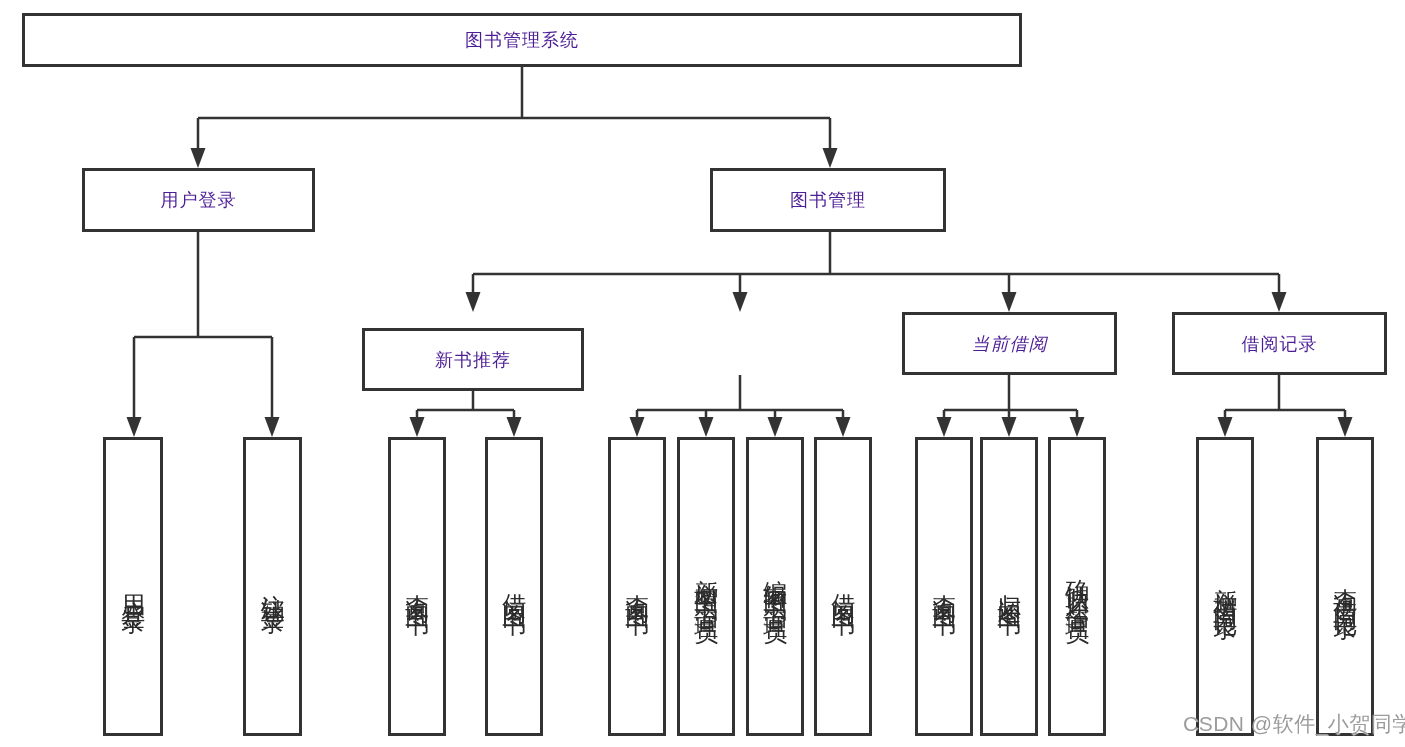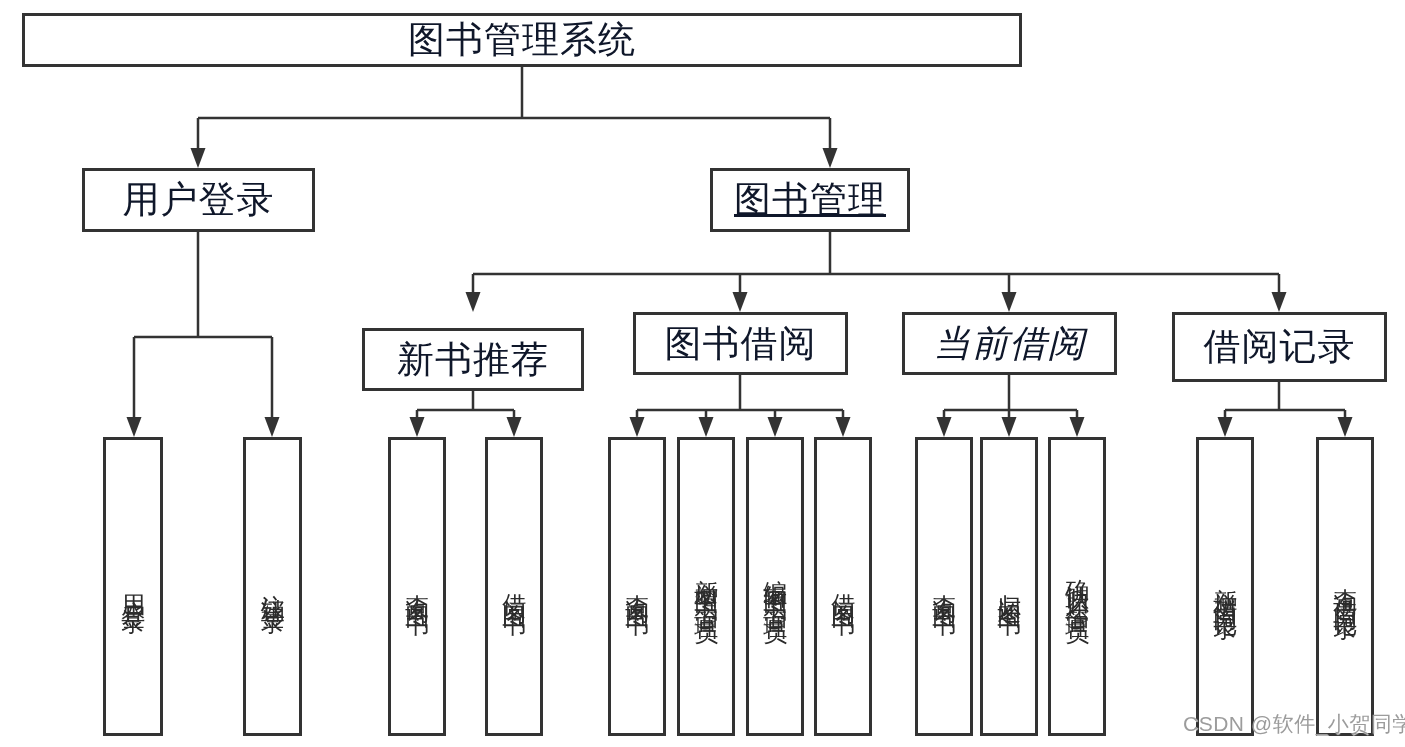--- a/index.html
+++ b/index.html
@@ -10,22 +10,22 @@
     font-family:"Liberation Sans","DejaVu Sans",sans-serif;
     overflow:hidden;
   }
   .connectors{position:absolute;left:0;top:0;width:1405px;height:747px;}
   .node{
     position:absolute;
     box-sizing:border-box;
     border:3px solid #333333;
     background:#ffffff;
     display:flex;align-items:center;justify-content:center;
-    color:#0f172a;
-    font-size:37px;
+    color:#4c1d95;
+    font-size:18px;
     letter-spacing:1px;
     white-space:nowrap;
   }
   .leaf{
     position:absolute;
     box-sizing:border-box;
     border:3px solid #333333;
     background:#ffffff;
     display:flex;align-items:center;justify-content:center;
     color:#2b2b2b;
@@ -102,26 +102,25 @@
       M936.5 417 L951.5 417 L944 437 Z
       M1001.5 417 L1016.5 417 L1009 437 Z
       M1069.5 417 L1084.5 417 L1077 437 Z
       M1217.5 417 L1232.5 417 L1225 437 Z
       M1337.5 417 L1352.5 417 L1345 437 Z"></path>
   </svg>
 
   <div class="node" style="left:22px;top:13px;width:1000px;height:54px;">图书管理系统</div>
 
   <div class="node" style="left:82px;top:168px;width:233px;height:64px;">用户登录</div>
-  <div class="node" style="left:710px;top:168px;width:200px;height:64px;text-decoration:underline;">图书管理</div>
+  <div class="node" style="left:710px;top:168px;width:236px;height:64px;">图书管理</div>
 
   <div class="node" style="left:362px;top:312px;width:222px;height:63px;margin-top:16px;">新书推荐</div>
-  <div class="node" style="left:633px;top:312px;width:215px;height:63px;">图书借阅</div>
   <div class="node" style="left:902px;top:312px;width:215px;height:63px;font-style:italic;">当前借阅</div>
-  <div class="node" style="left:1172px;top:312px;width:215px;height:70px;">借阅记录</div>
+  <div class="node" style="left:1172px;top:312px;width:215px;height:63px;">借阅记录</div>
 
   <div class="leaf" style="left:103px;top:437px;width:60px;height:299px;">用户登录</div>
   <div class="leaf" style="left:243px;top:437px;width:59px;height:299px;">注销登录</div>
 
   <div class="leaf" style="left:388px;top:437px;width:58px;height:299px;">查询图书</div>
   <div class="leaf" style="left:485px;top:437px;width:58px;height:299px;">借阅图书</div>
 
   <div class="leaf" style="left:608px;top:437px;width:58px;height:299px;">查询图书</div>
   <div class="leaf" style="left:677px;top:437px;width:58px;height:299px;">新增图书（管理员）</div>
   <div class="leaf" style="left:746px;top:437px;width:58px;height:299px;">编辑图书（管理员）</div>

